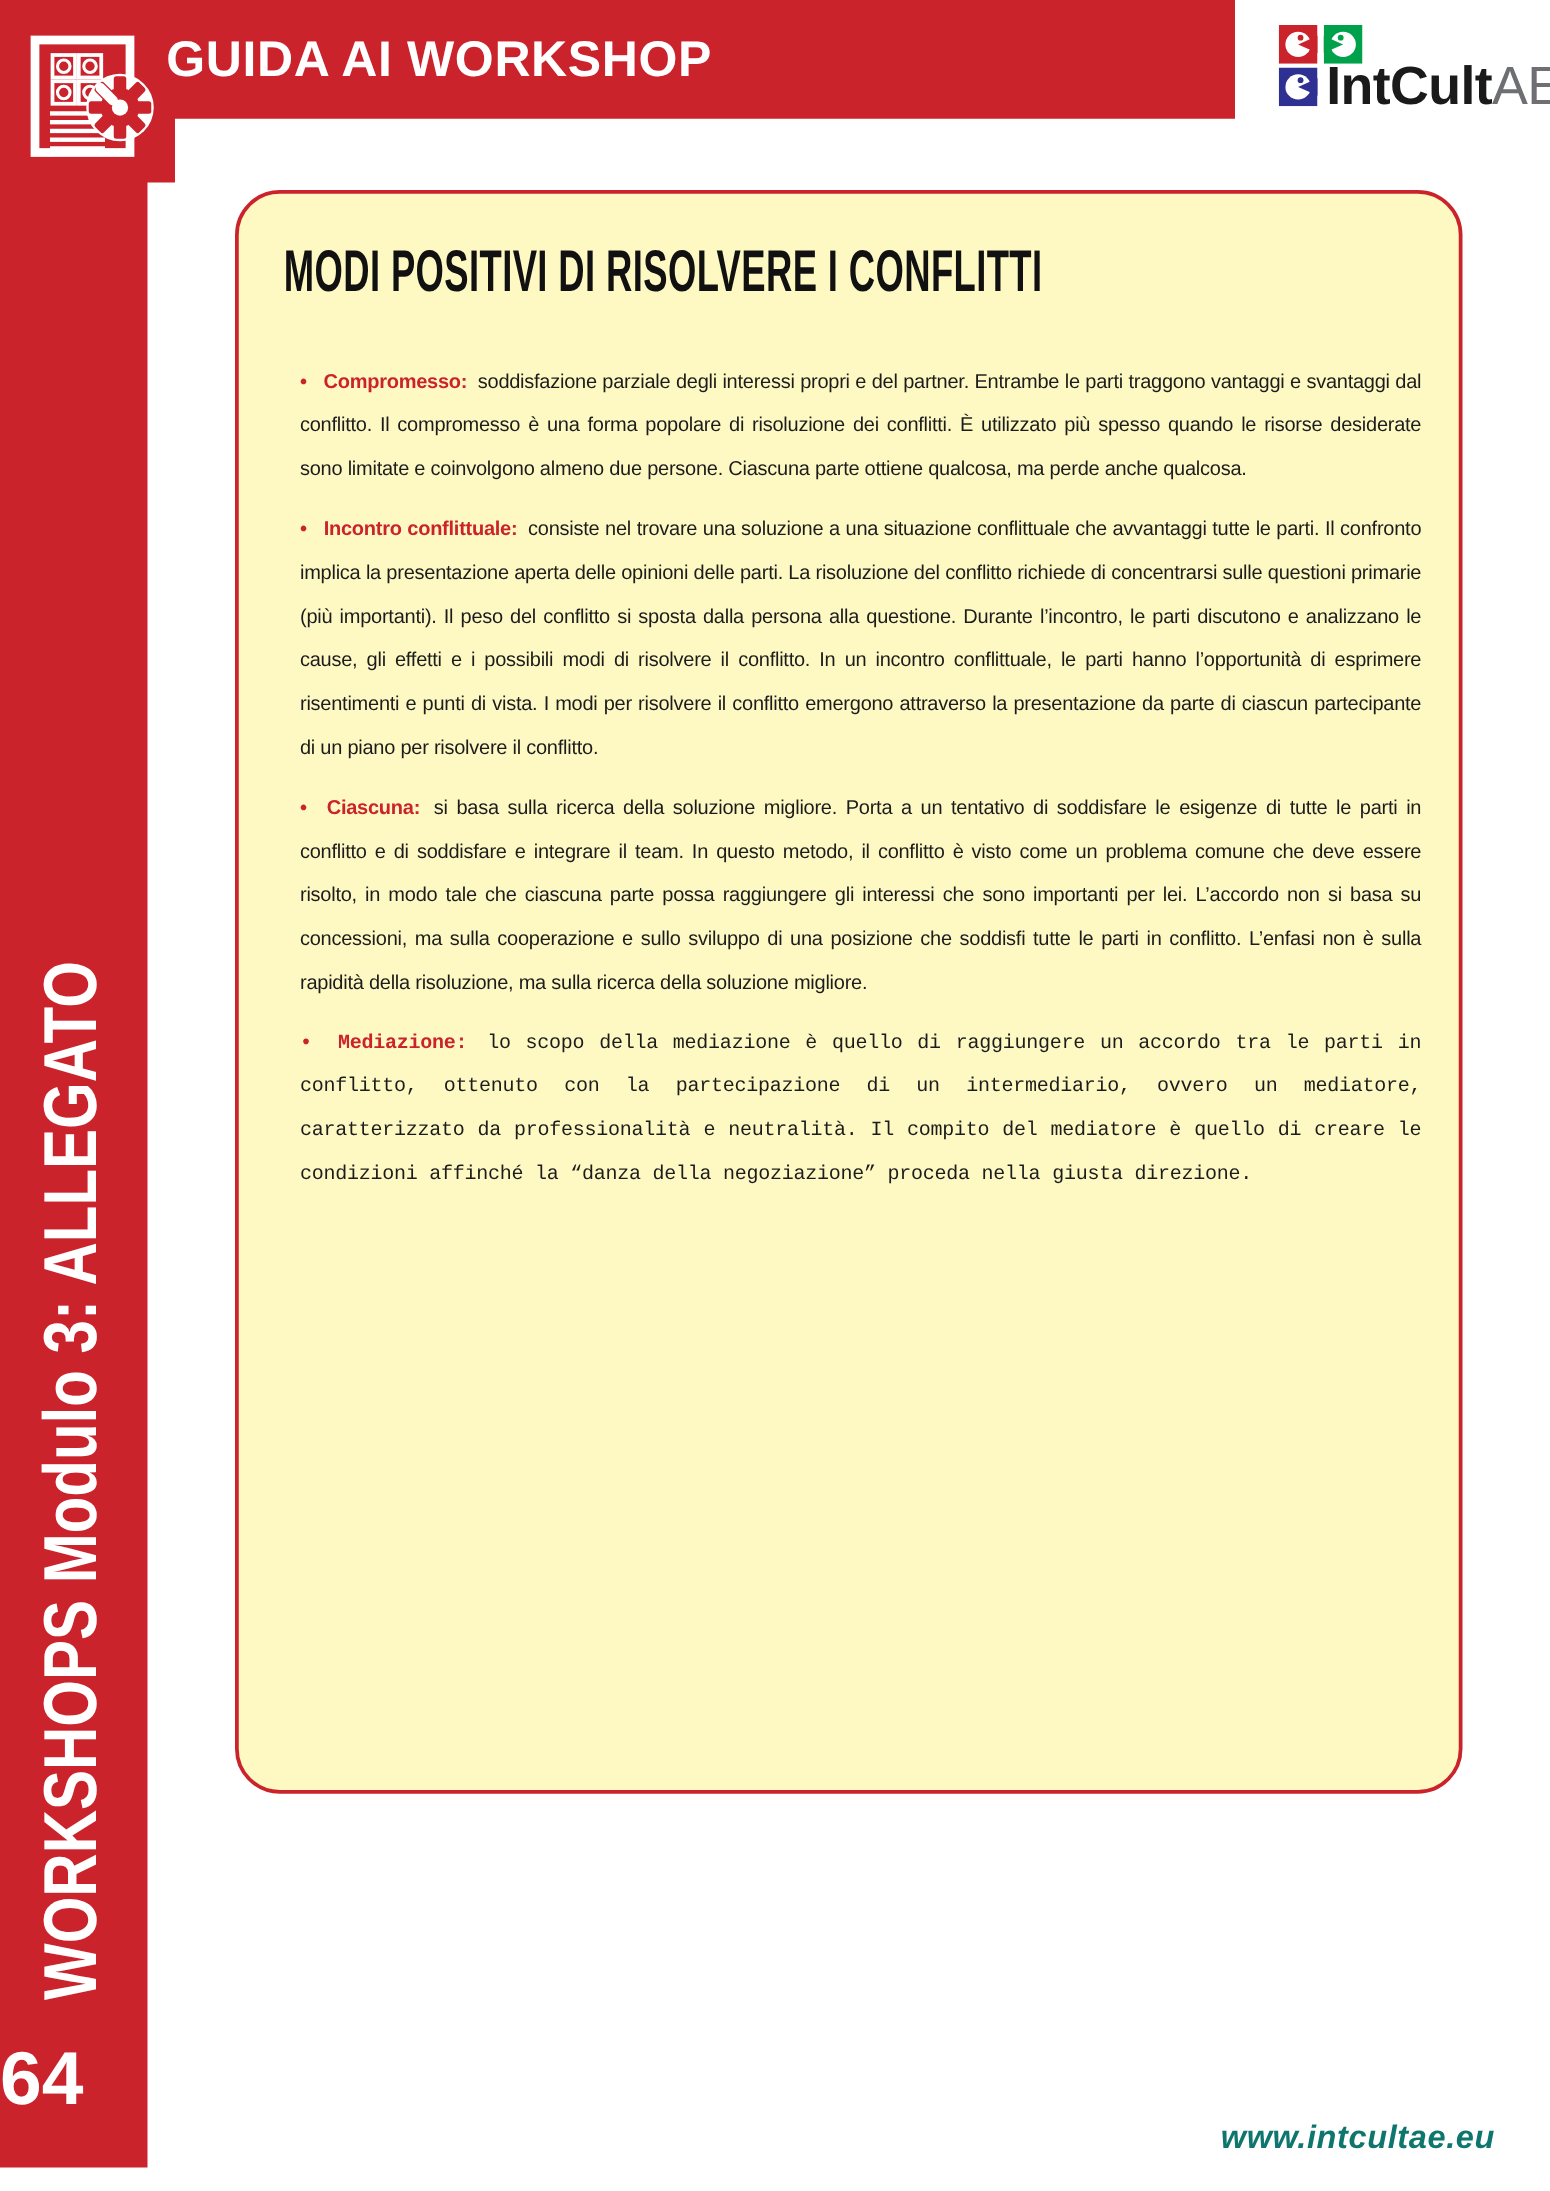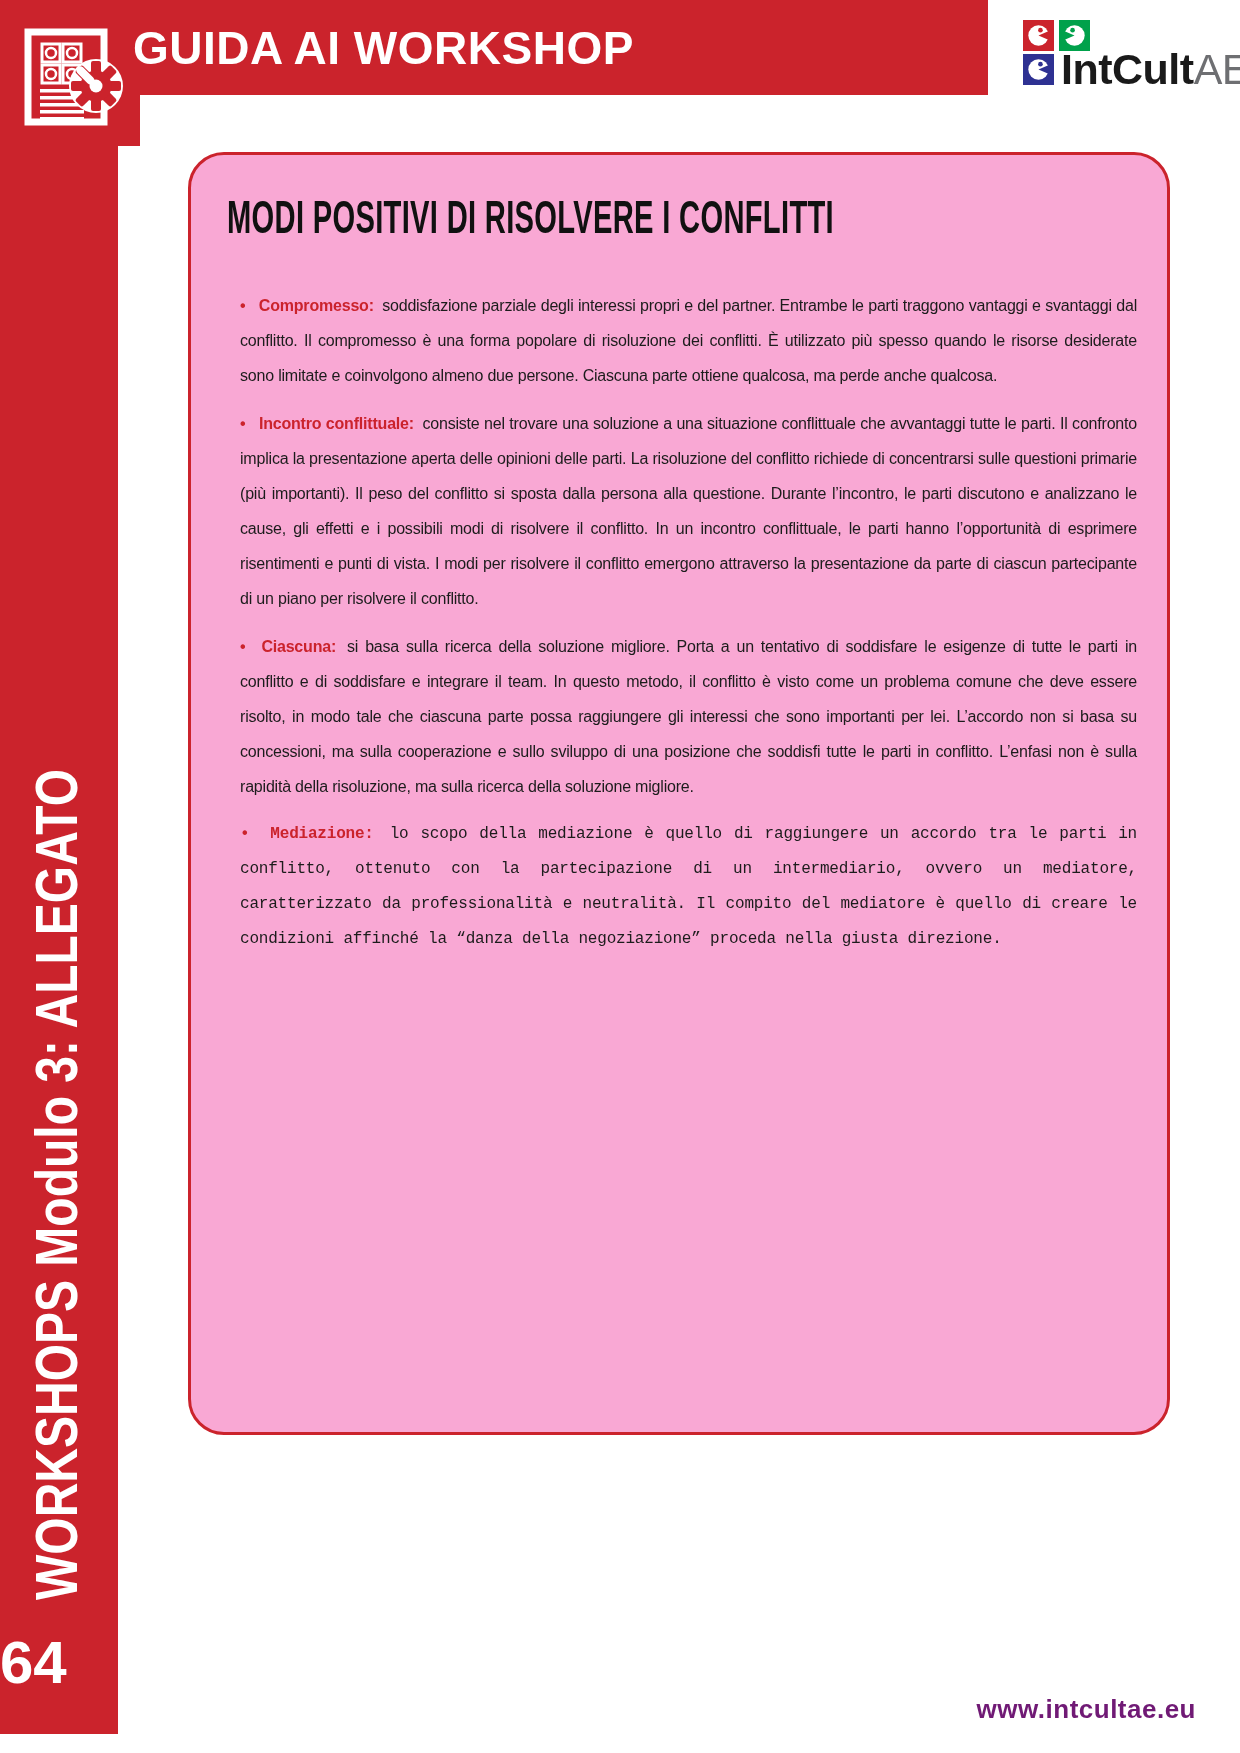--- a/index.html
+++ b/index.html
@@ -7,33 +7,33 @@
   html, body { background: #fff; }
   body {
     width: 1240px; height: 1753px; position: relative; overflow: hidden;
     font-family: "Liberation Sans", sans-serif;
   }
   .band   { position: absolute; left: 0; top: 0; width: 988px; height: 95px; background: var(--red); }
   .corner-patch { position: absolute; left: 0; top: 0; width: 140px; height: 146px; background: var(--red); }
   .sidebar { position: absolute; left: 0; top: 0; width: 118px; height: 1734px; background: var(--red); }
   .header-title {
     position: absolute; left: 133px; top: 0; height: 95px; line-height: 97px;
-    font-size: 46px; font-weight: bold; color: #fff; letter-spacing: 0.5px; white-space: nowrap;
+    font-size: 40px; font-weight: bold; color: #fff; letter-spacing: 0.5px; white-space: nowrap;
   }
   .doc-icon { position: absolute; left: 16px; top: 18px; }
 
   .logo { position: absolute; left: 1023px; top: 20px; }
   .logo-row { display: flex; gap: 5px; margin-bottom: 3px; }
   .logo-text { font-size: 43px; letter-spacing: -0.5px; line-height: 31px; align-self: flex-end; white-space: nowrap; margin-left: 2px; }
   .lt-bold  { font-weight: bold; color: #1A1A1A; }
   .lt-light { font-weight: normal; color: #6E6F72; }
 
   .content-box {
     position: absolute; left: 188px; top: 152px; width: 982px; height: 1283px;
-    border: 3px solid var(--red); border-radius: 36px; background: #f9a8d4;
+    border: 3px solid var(--red); border-radius: 36px; background: #fef9c3;
     padding: 34px 30px 0 36px;
   }
   .box-title {
     font-size: 47px; font-weight: bold; color: #111; white-space: nowrap;
     transform: scaleX(0.62); transform-origin: left center; letter-spacing: 0.5px;
     margin-bottom: 44px;
   }
   .para {
     font-size: 16px; line-height: 35px; text-align: justify; color: #1c1c1c;
     padding-left: 13px; margin-bottom: 13px; letter-spacing: -0.2px;
@@ -48,21 +48,21 @@
     color: #fff; font-weight: bold; font-size: 60px; line-height: 62px; white-space: nowrap;
   }
   .vlabel-inner { display: inline-block; transform: scaleX(0.8); transform-origin: left center; }
 
   .pagenum {
     position: absolute; left: 0; top: 1630px; width: 118px; height: 66px; line-height: 66px;
     text-align: left; color: #fff; font-weight: bold; font-size: 60px;
   }
   .site {
     position: absolute; right: 44px; top: 1694px;
-    font-size: 26px; font-weight: bold; color: #701a75; letter-spacing: 0.5px;
+    font-size: 26px; font-weight: bold; color: #0f766e; letter-spacing: 0.5px; font-style: italic;
   }
 </style>
 </head>
 <body>
 
 <div class="band"></div>
 <div class="corner-patch"></div>
 <div class="sidebar"></div>
 
 <svg class="doc-icon" width="112" height="108" viewBox="0 0 112 108" aria-hidden="true">

